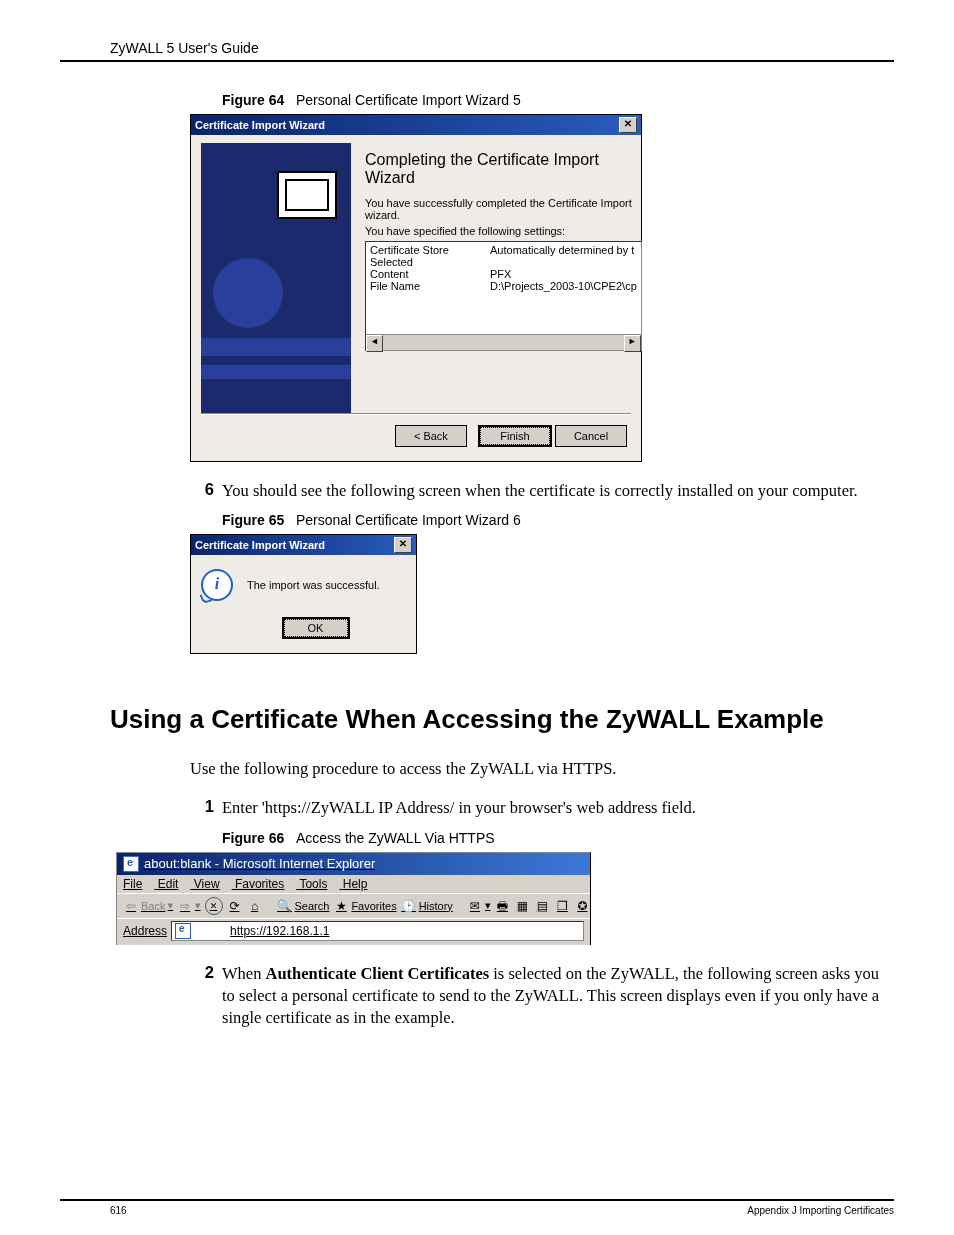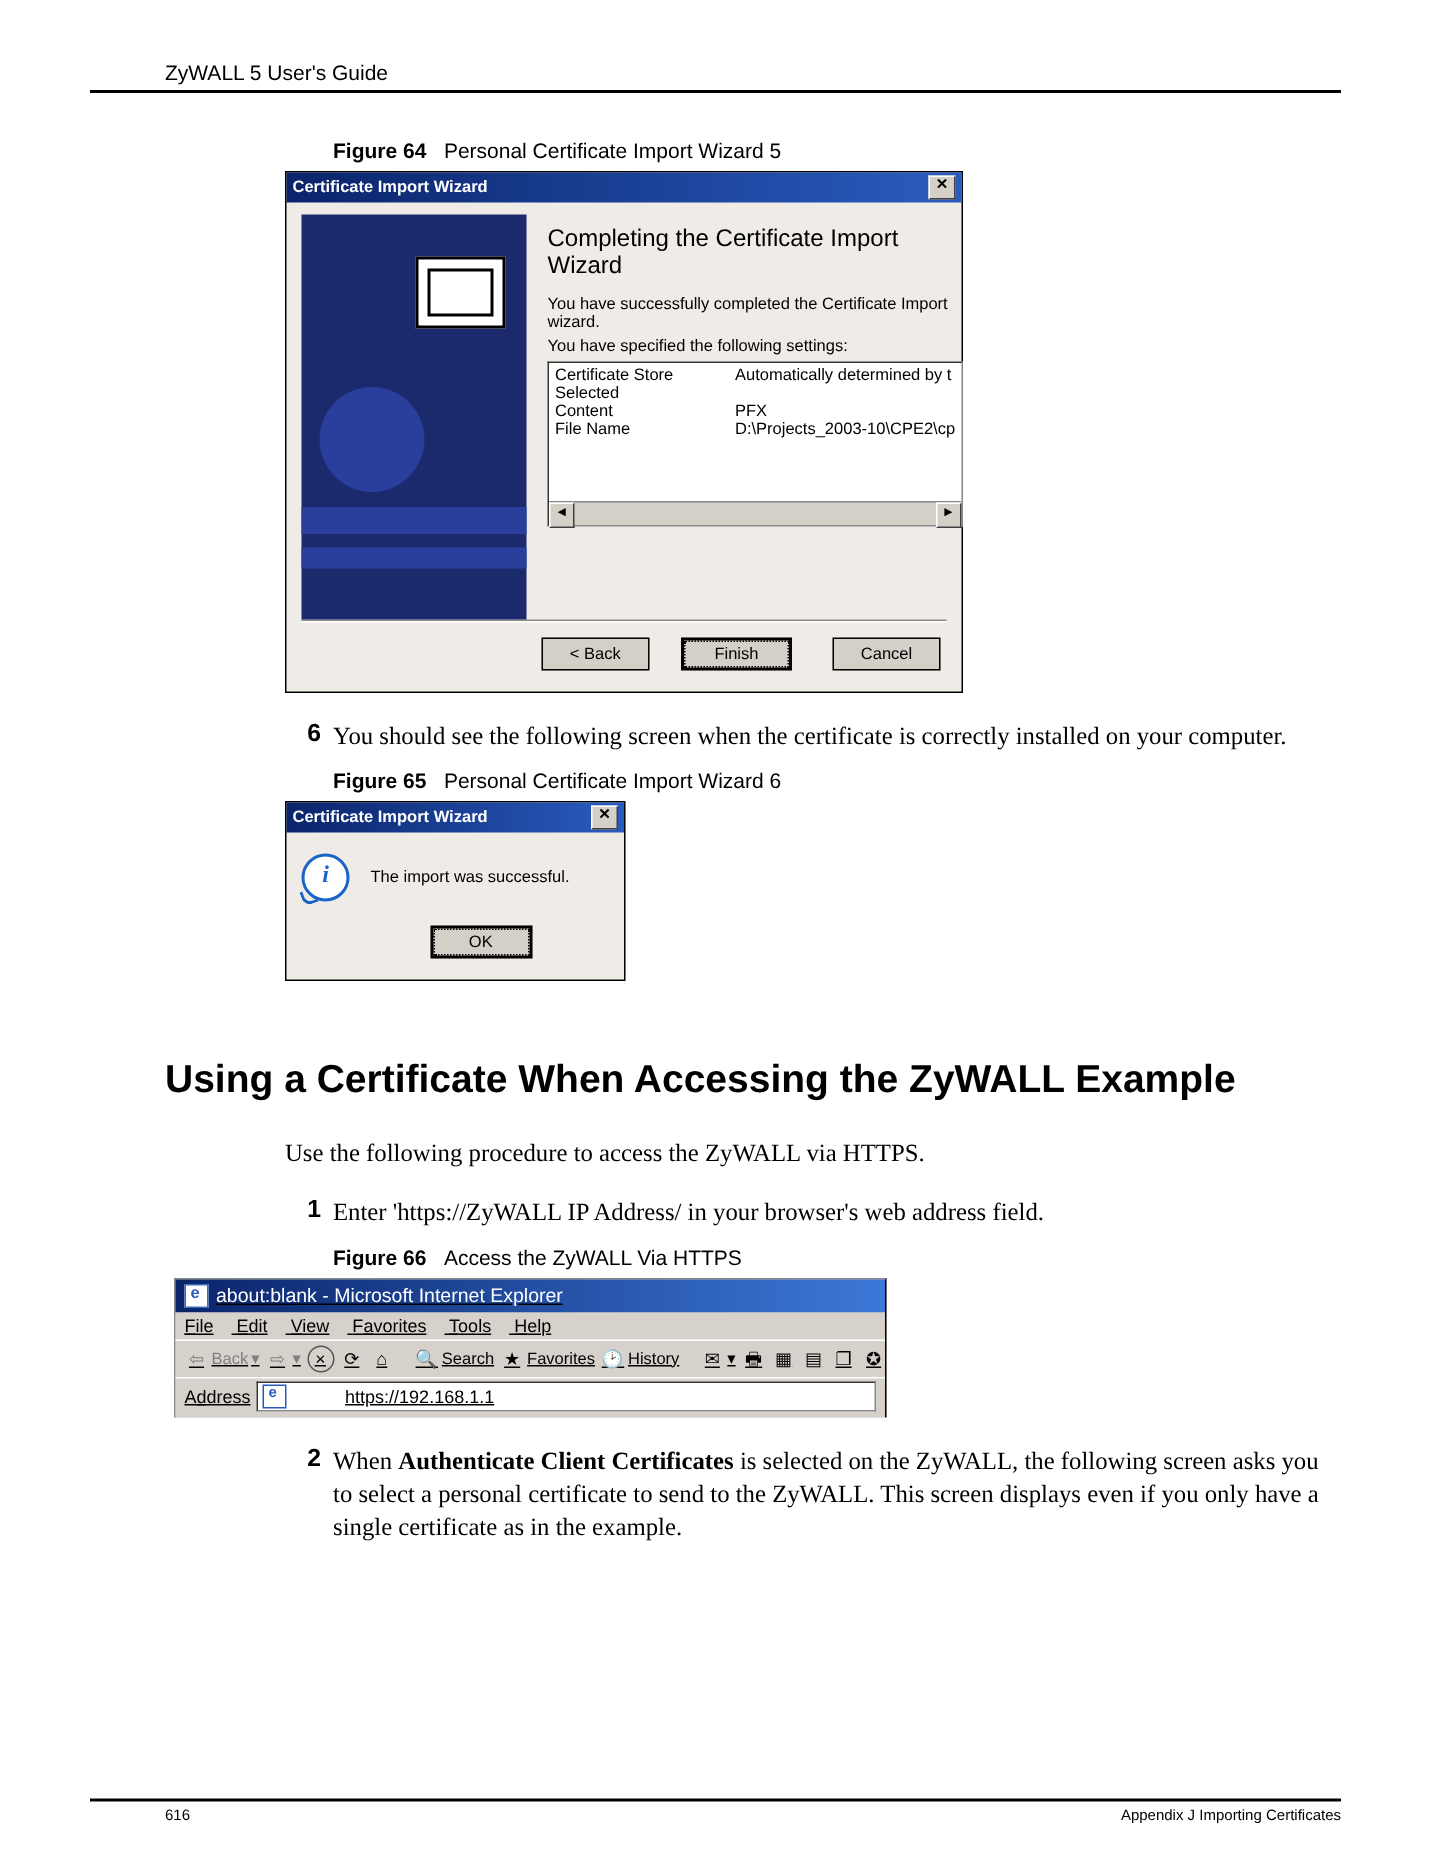--- a/index.html
+++ b/index.html
@@ -166,21 +166,21 @@
   }
   .win-btn {
     display: inline-block;
     width: 70px;
     height: 20px;
     line-height: 20px;
     text-align: center;
     font-size: 11px;
     background: #d4d0c8;
     border: 1px solid #000;
-    margin-left: 18px;
+    margin-left: 8px;
     font-family: Tahoma, Arial, sans-serif;
   }
   .win-btn.focus {
     outline: 1px dotted #000;
     outline-offset: -3px;
     border: 2px solid #000;
     padding: 0;
     height: 18px;
     line-height: 18px;
   }
@@ -430,21 +430,21 @@
             <div class="arrow">◄</div>
             <div class="arrow">►</div>
           </div>
         </div>
       </div>
     </div>
     <div class="wizard-separator"></div>
     <div class="wizard-buttons">
       <span class="win-btn">&lt; Back</span>
       <span class="win-btn focus">Finish</span>
-      <span class="win-btn" style="margin-left:24px">Cancel</span>
+      <span class="win-btn" style="margin-left:0">Cancel</span>
     </div>
   </div>
 
   <div class="step">
     <div class="num">6</div>
     <div class="text">You should see the following screen when the certificate is correctly installed on your computer.</div>
   </div>
 
   <div class="figure-caption">
     <span class="figlabel">Figure 65</span>&nbsp;&nbsp;&nbsp;<span>Personal Certificate Import Wizard 6</span>

